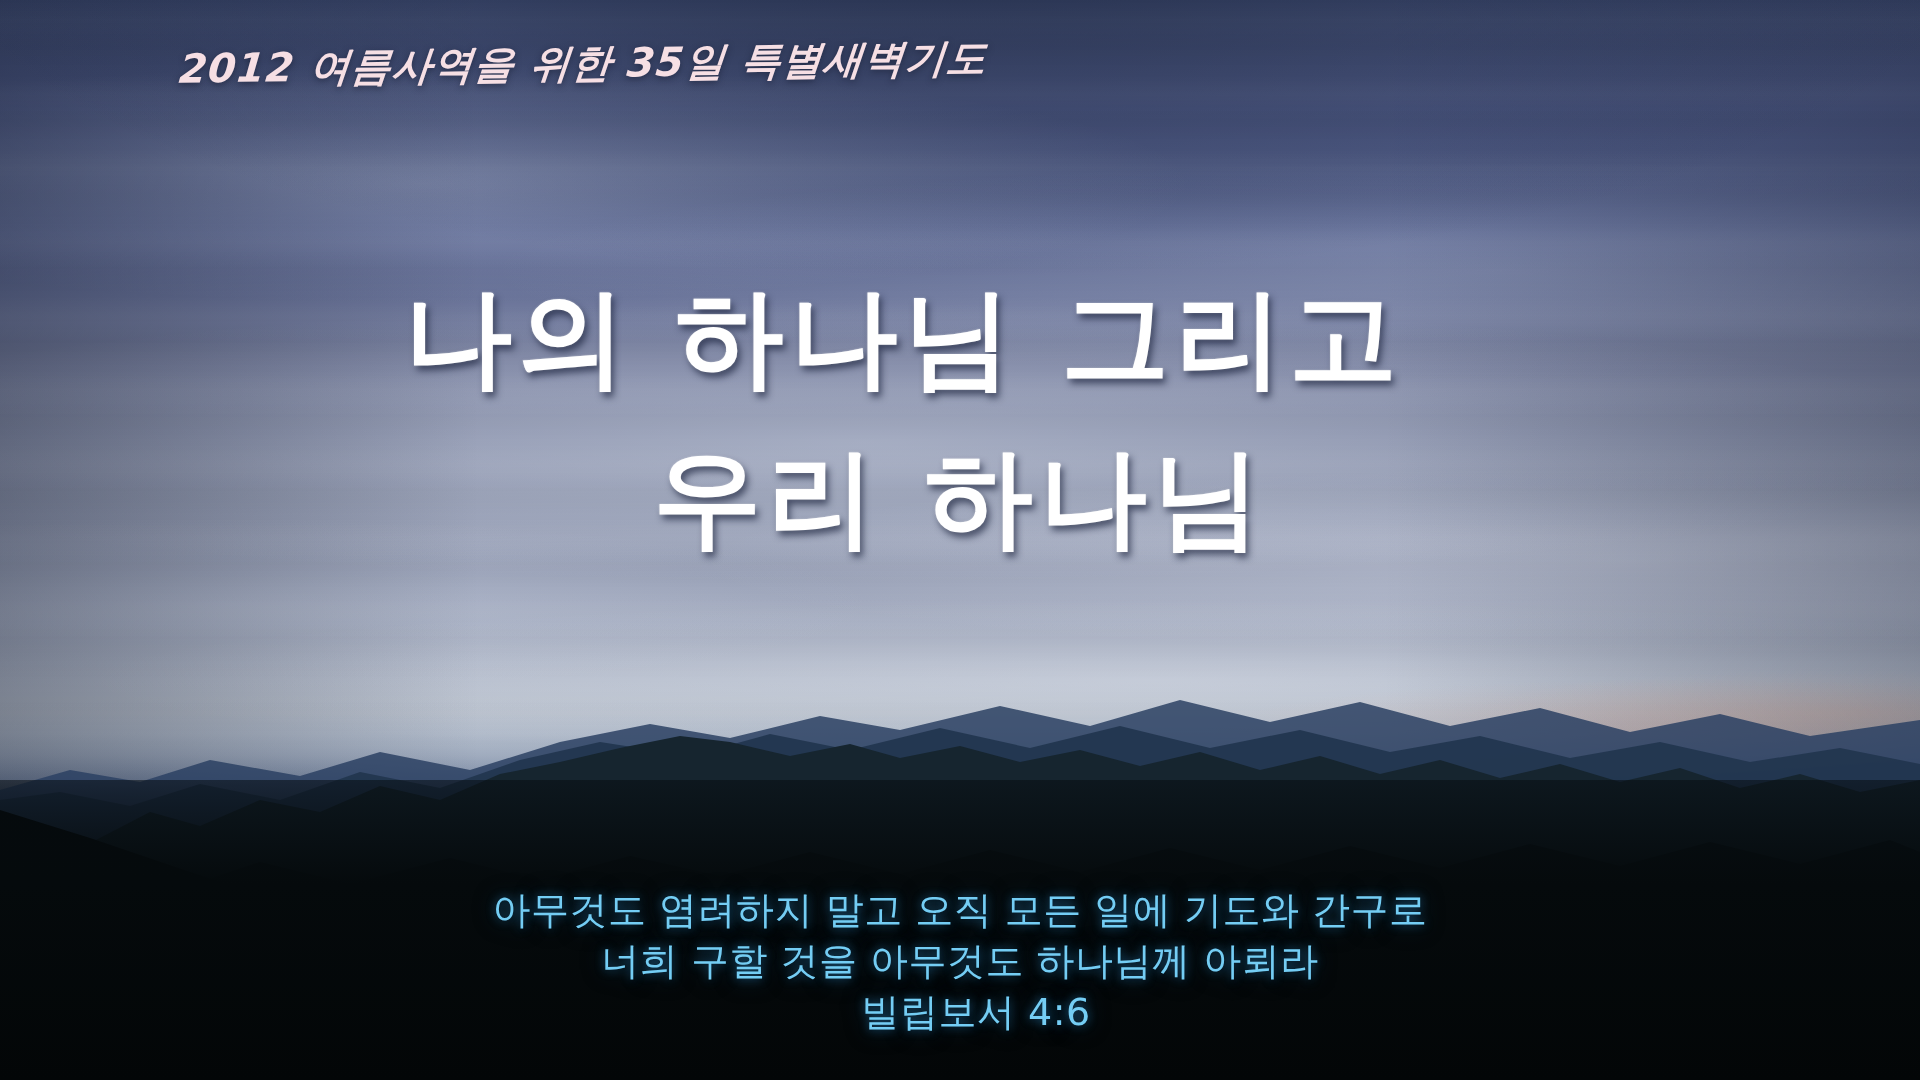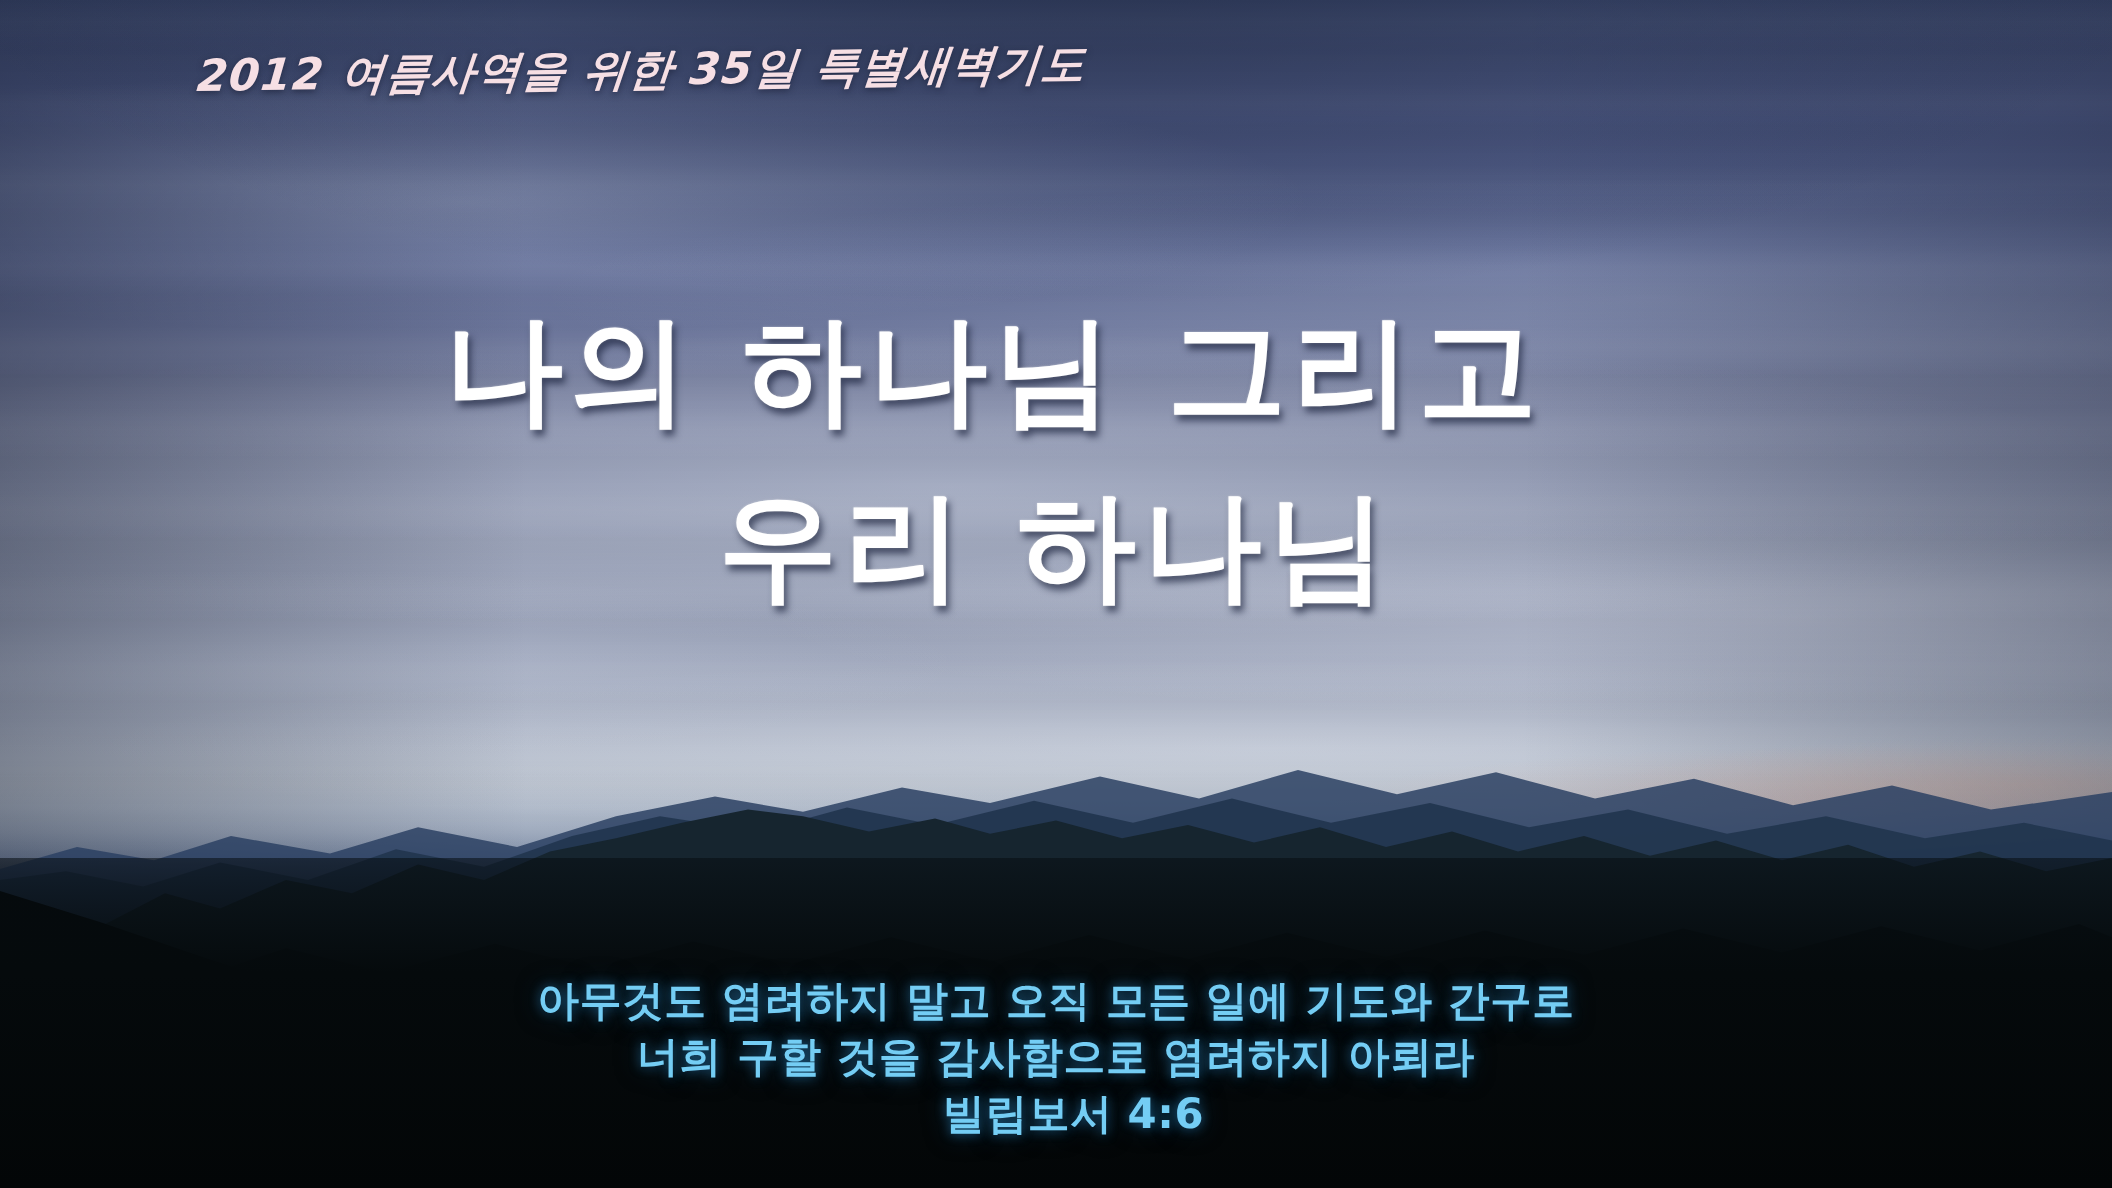--- a/index.html
+++ b/index.html
@@ -146,21 +146,21 @@
   .title-line.line2 { }
 
   .scripture-block {
     position: absolute;
     left: 0; right: 0;
     top: 885px;
     text-align: center;
   }
   .scripture-line {
     font-family: "DejaVu Sans", "Liberation Sans", sans-serif;
-    font-weight: 700;
+    font-weight: 400;
     font-size: 38px;
     line-height: 1.34;
     color: #74cdf4;
     letter-spacing: .5px;
     text-shadow:
       0 0 10px rgba(40,120,170,.75),
       0 0 22px rgba(20,70,110,.55),
       1px 2px 3px rgba(0,0,0,.85);
     white-space: nowrap;
   }
@@ -199,17 +199,17 @@
 
   <div class="header-line">2012 여름사역을 위한 35일 특별새벽기도</div>
 
   <div class="title-block">
     <div class="title-line line1">나의  하나님  그리고</div>
     <div class="title-line line2">우리  하나님</div>
   </div>
 
   <div class="scripture-block">
     <div class="scripture-line">아무것도 염려하지 말고 오직 모든 일에 기도와 간구로</div>
-    <div class="scripture-line">너희 구할 것을 감사함으로 염려하지 아뢰라</div>
+    <div class="scripture-line">너희 구할 것을 아무것도 하나님께 아뢰라</div>
     <div class="scripture-line scripture-ref">빌립보서 4:6</div>
   </div>
 
 </div>
 
 </body></html>

